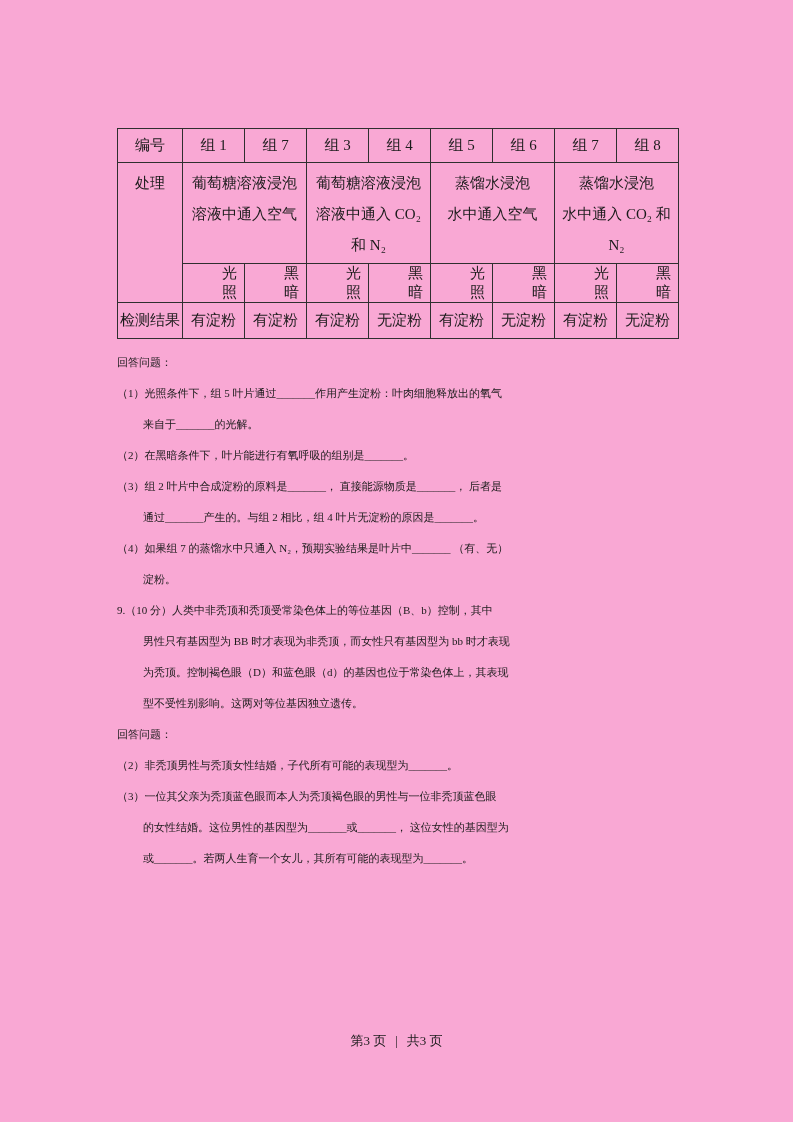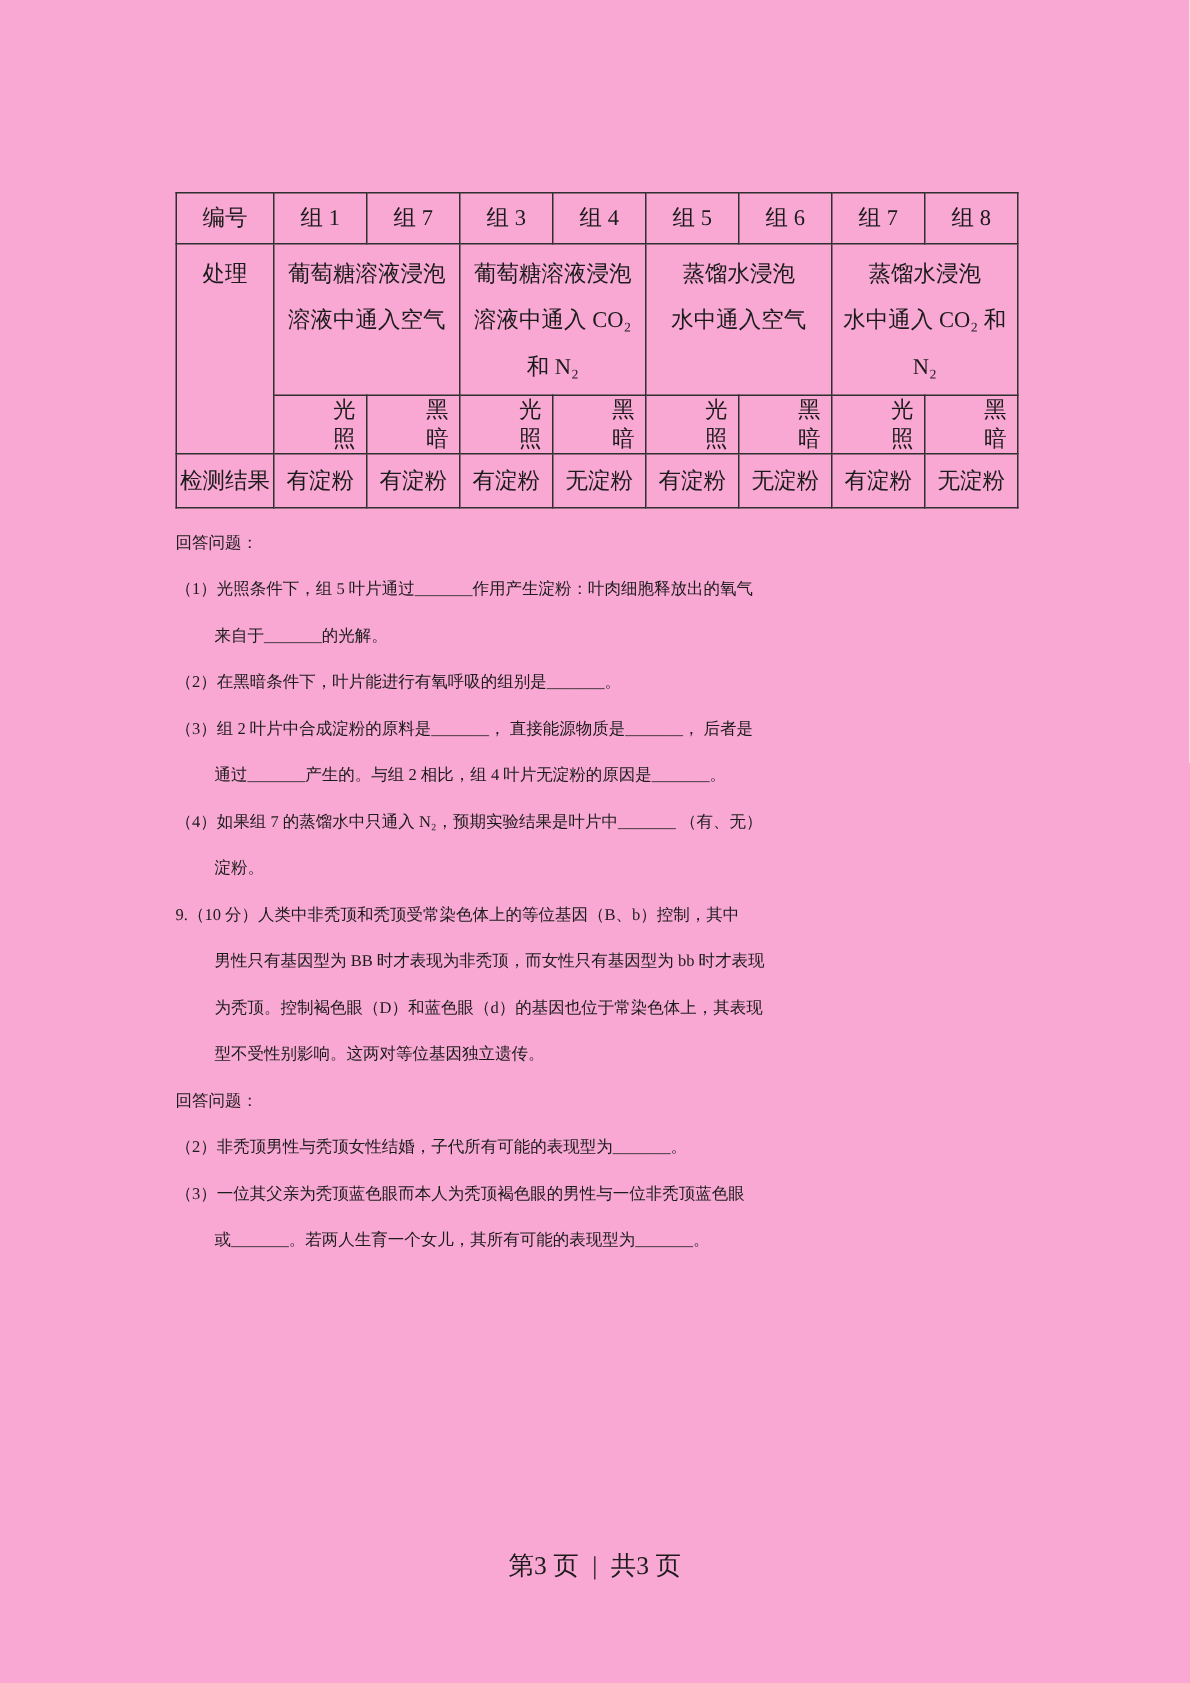--- a/index.html
+++ b/index.html
@@ -33,21 +33,21 @@
   .body-text { margin-top: 8px; font-size: 11px; line-height: 31px; }
   .line { white-space: pre; }
   .cont { padding-left: 26px; }
 
   .footer {
     position: absolute;
     left: 0;
     top: 1032px;
     width: 100%;
     text-align: center;
-    font-size: 17px;
+    font-size: 13px;
     color: #1b1b1b;
   }
   .footer .sep { margin: 0 9px; }
 </style>
 </head>
 <body>
 
 <div class="page">
   <div class="content">
 
@@ -130,20 +130,21 @@
       <p class="line">（4）如果组 7 的蒸馏水中只通入 N₂，预期实验结果是叶片中_______ （有、无）</p>
       <p class="line cont">淀粉。</p>
 
       <p class="line">9.（10 分）人类中非秃顶和秃顶受常染色体上的等位基因（B、b）控制，其中</p>
       <p class="line cont">男性只有基因型为 BB 时才表现为非秃顶，而女性只有基因型为 bb 时才表现</p>
       <p class="line cont">为秃顶。控制褐色眼（D）和蓝色眼（d）的基因也位于常染色体上，其表现</p>
       <p class="line cont">型不受性别影响。这两对等位基因独立遗传。</p>
       <p class="line">回答问题：</p>
       <p class="line">（2）非秃顶男性与秃顶女性结婚，子代所有可能的表现型为_______。</p>
       <p class="line">（3）一位其父亲为秃顶蓝色眼而本人为秃顶褐色眼的男性与一位非秃顶蓝色眼</p>
+      <p class="line cont">的女性结婚。这位男性的基因型为_______或_______， 这位女性的基因型为</p>
       <p class="line cont">或_______。若两人生育一个女儿，其所有可能的表现型为_______。</p>
     </div>
   </div>
 
   <div class="footer">
     <span>第3 页</span><span class="sep">|</span><span>共3 页</span>
   </div>
 </div>
 
 </body></html>

